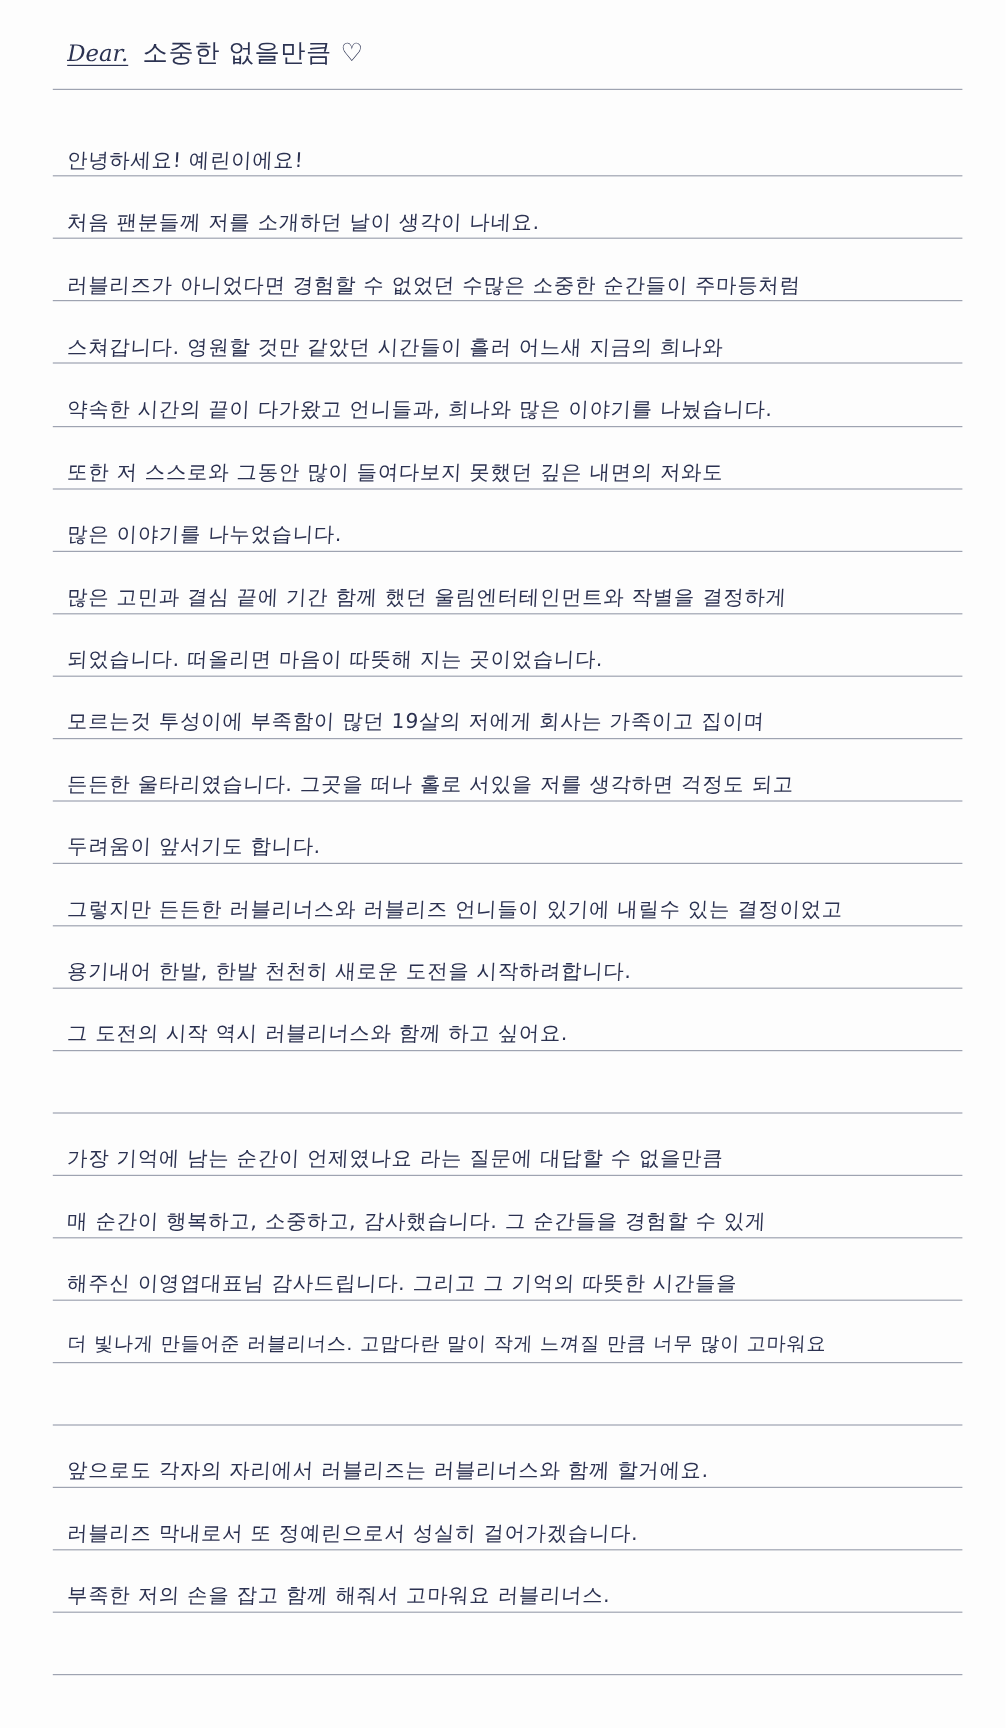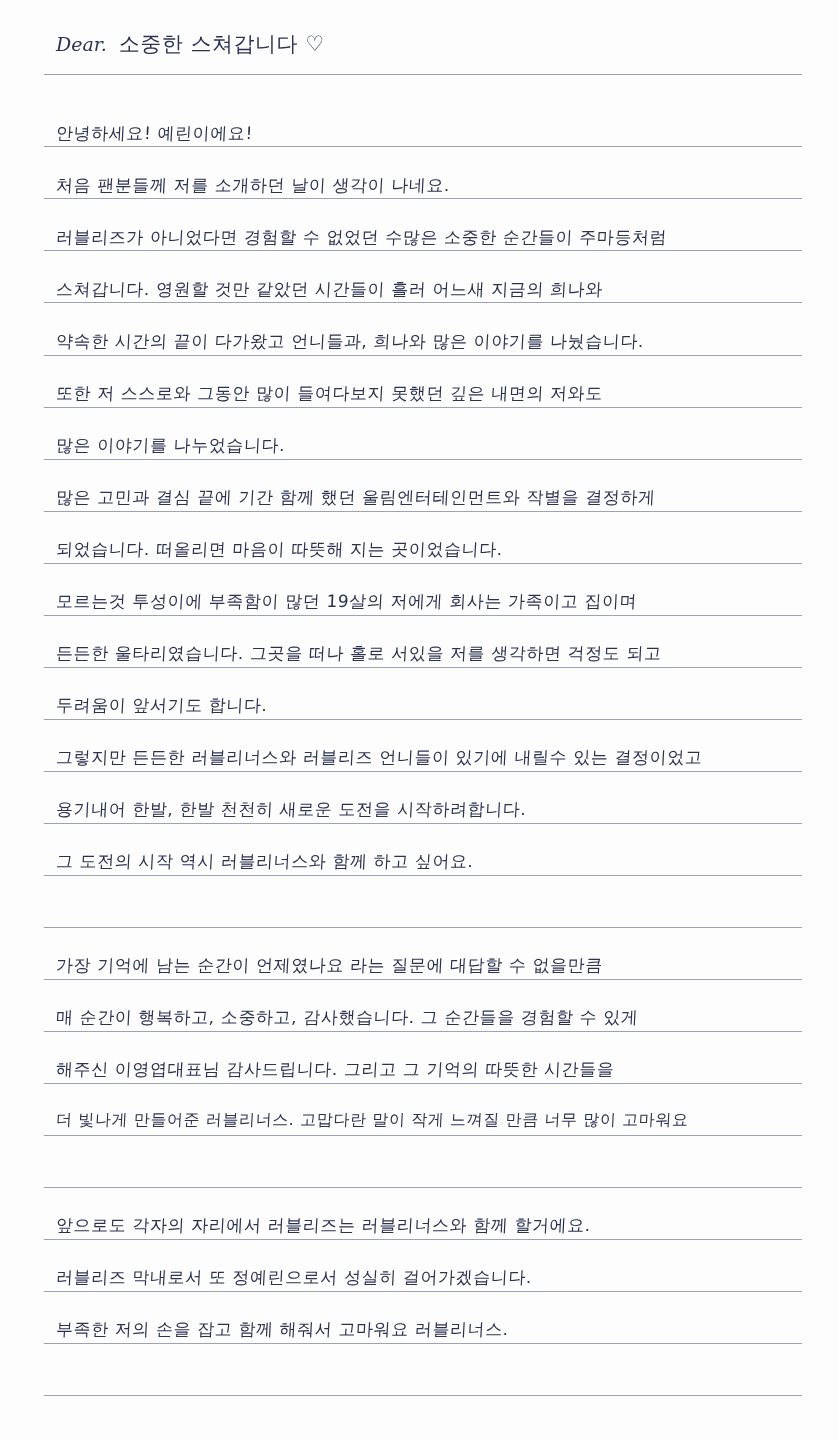--- a/index.html
+++ b/index.html
@@ -37,20 +37,21 @@
     display: flex;
     align-items: baseline;
     gap: 12px;
     white-space: nowrap;
   }
   .salutation .dear {
     font-family: "DejaVu Serif", serif;
     font-style: italic;
     font-size: 19px;
     color: #2c3352;
+    text-decoration: underline;
     text-underline-offset: 3px;
   }
   .salutation .to {
     font-family: "DejaVu Sans", sans-serif;
     font-size: 21px;
     color: #2c3352;
     letter-spacing: 0.5px;
   }
   .line-text {
     position: absolute;
@@ -95,21 +96,21 @@
   <div class="rule" style="top:1083px"></div>
   <div class="rule" style="top:1135px"></div>
   <div class="rule" style="top:1187px"></div>
   <div class="rule" style="top:1239px"></div>
   <div class="rule" style="top:1291px"></div>
   <div class="rule" style="top:1343px"></div>
   <div class="rule" style="top:1395px"></div>
 
   <div class="salutation">
     <span class="dear">Dear.</span>
-    <span class="to">소중한 스쳐갑니다 ♡</span>
+    <span class="to">소중한 없을만큼 ♡</span>
   </div>
 
   <div class="line-text" style="top:122px">안녕하세요! 예린이에요!</div>
   <div class="line-text" style="top:174px">처음 팬분들께 저를 소개하던 날이 생각이 나네요.</div>
   <div class="line-text" style="top:226px">러블리즈가 아니었다면 경험할 수 없었던 수많은 소중한 순간들이 주마등처럼</div>
   <div class="line-text" style="top:278px">스쳐갑니다. 영원할 것만 같았던 시간들이 흘러 어느새 지금의 희나와</div>
   <div class="line-text" style="top:330px">약속한 시간의 끝이 다가왔고 언니들과, 희나와 많은 이야기를 나눴습니다.</div>
   <div class="line-text" style="top:382px">또한 저 스스로와 그동안 많이 들여다보지 못했던 깊은 내면의 저와도</div>
   <div class="line-text" style="top:434px">많은 이야기를 나누었습니다.</div>
   <div class="line-text" style="top:486px">많은 고민과 결심 끝에 기간 함께 했던 울림엔터테인먼트와 작별을 결정하게</div>

